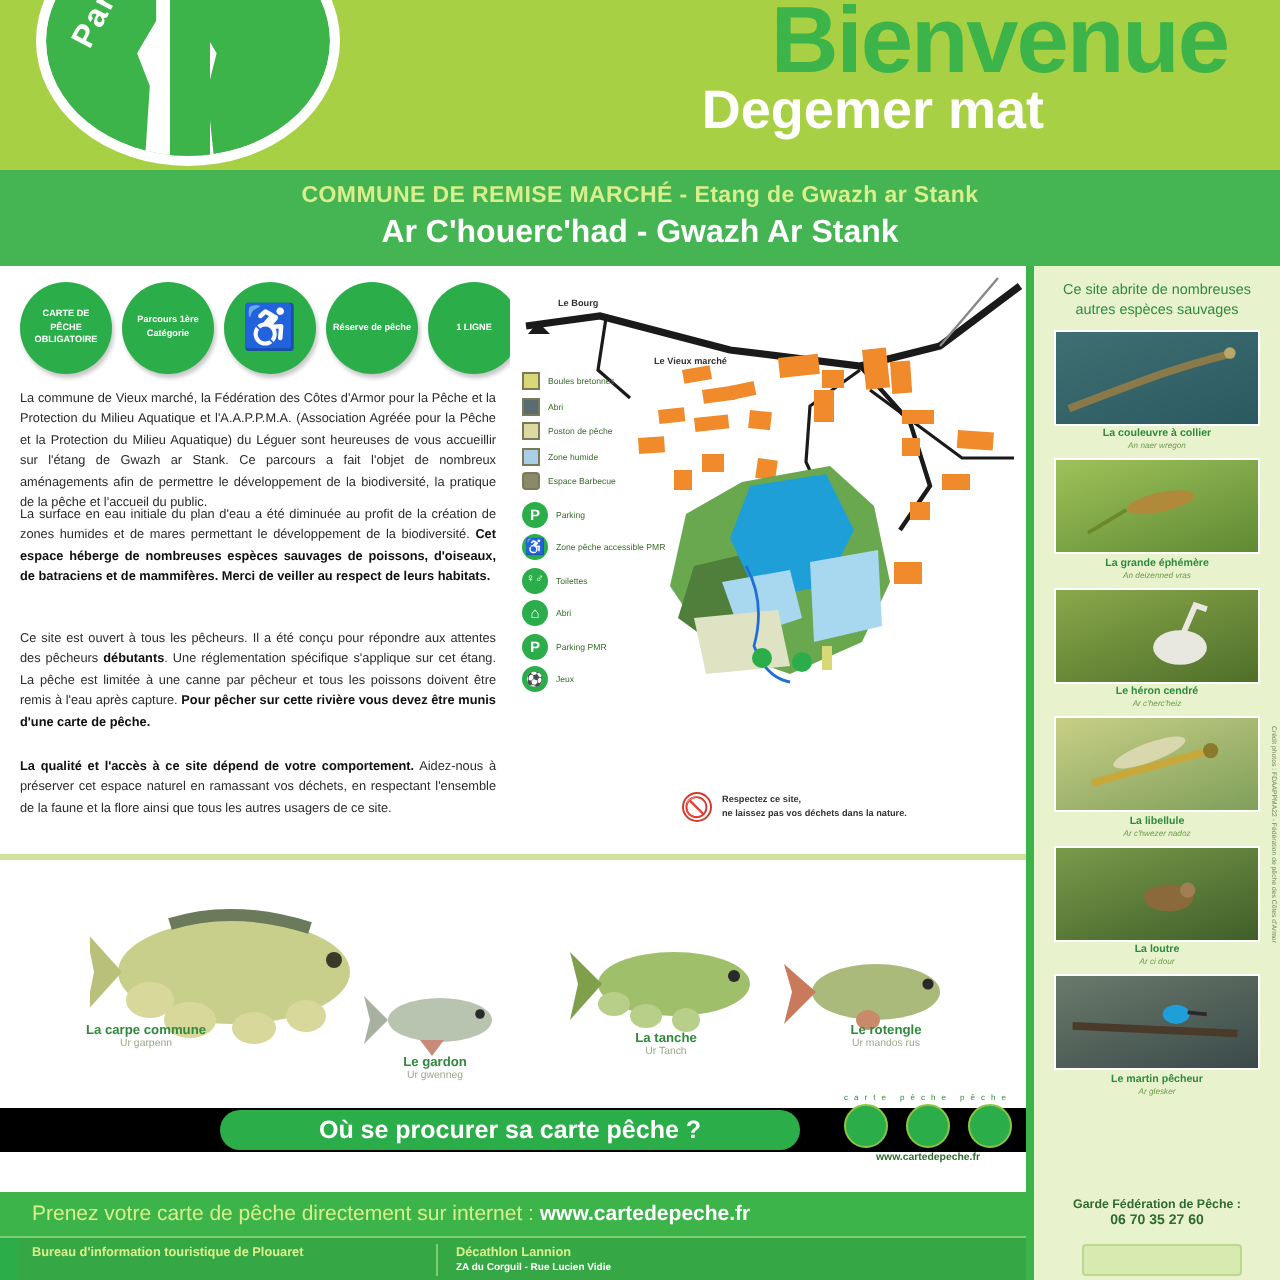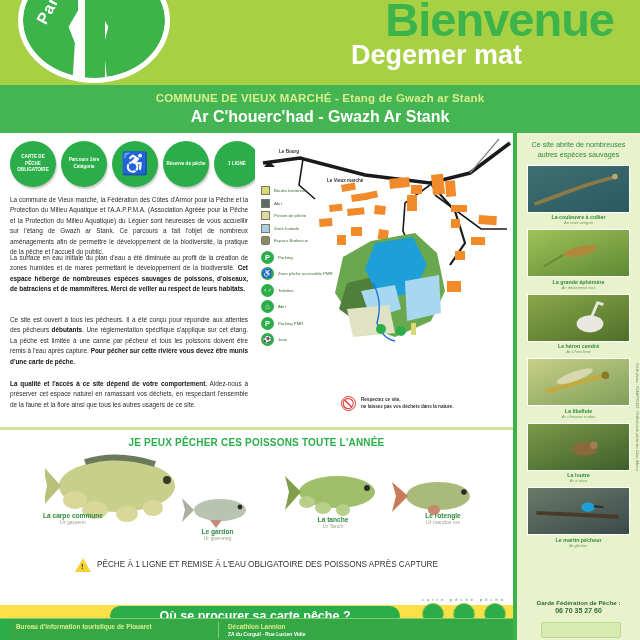--- a/index.html
+++ b/index.html
@@ -167,21 +167,21 @@
     width:0; height:0; border-left:8px solid transparent; border-right:8px solid transparent;
     border-bottom:14px solid #f3d23b; margin-right:6px; position:relative;
   }
   .warn-ico::after {
     content:"!"; position:absolute; left:-2px; top:4px; font-size:8px;
     font-weight:bold; color:#4a4a1a;
   }
   .warn-tx { font-size:8.2px; font-weight:normal; color:#333; }
 
   
-  .cta-wrap { position:absolute; left:0; top:605px; width:513px; height:22px; background:#fde047; }
+  .cta-wrap { position:absolute; left:0; top:554px; width:513px; height:22px; background:#000000; }
   .cta {
     position:absolute; left:110px; top:1px; width:290px; height:20px;
     background:#2bae4a; border-radius:10px;
     display:flex; align-items:center; justify-content:center;
   }
   .cta-tx { font-size:12.5px; font-weight:bold; color:#ffffff; }
   .cdp-logo { position:absolute; left:418px; top:-8px; width:92px; height:40px; }
   .cdp-circ {
     position:absolute; top:6px; width:22px; height:22px; border-radius:50%;
     background:#2bae4a; border:1.5px solid #8ec63f;
@@ -229,21 +229,21 @@
       <div class="logo-inner"></div>
       <div class="logo-shape"></div>
       <div class="logo-shape2"></div>
       <div class="logo-word">Parc</div>
     </div>
     <div class="welcome-fr">Bienvenue</div>
     <div class="welcome-br">Degemer mat</div>
   </div>
 
   <div class="titlebar">
-    <div class="title-fr">COMMUNE DE VIEUX MARCHÉ - Etang de Gwazh ar Stank</div>
+    <div class="title-fr">COMMUNE DE REMISE MARCHÉ - Etang de Gwazh ar Stank</div>
     <div class="title-br">Ar C'houerc'had - Gwazh Ar Stank</div>
   </div>
 
   <div class="body-area">
 
     <div class="leftcol">
       <div class="badges">
         <div class="badge">
           <div class="badge-txt">CARTE DE PÊCHE OBLIGATOIRE</div>
         </div>
@@ -452,21 +452,20 @@
           </svg>
         </div>
         <div class="sp-n">Le martin pêcheur</div>
         <div class="sp-b">Ar glesker</div>
       </div>
     </div>
     <div class="vert-cred">Crédit photos : FDAAPPMA22 - Fédération de pêche des Côtes d'Armor</div>
   </div>
 
   <div class="fish-area">
-    <div class="fish-title">JE PEUX PÊCHER CES POISSONS TOUTE L'ANNÉE</div>
 
     <svg style="position:absolute;left:45px;top:22px" width="140" height="70" viewBox="0 0 140 70">
       <ellipse cx="72" cy="34" rx="58" ry="26" fill="#c8cf8a"></ellipse>
       <path d="M16 34 L-2 14 L2 34 L-2 54 Z" fill="#b8c07a"></path>
       <path d="M40 10 Q72 0 110 12" stroke="#6a7a5a" stroke-width="6" fill="none"></path>
       <ellipse cx="122" cy="28" rx="4" ry="4" fill="#3a3a2a"></ellipse>
       <ellipse cx="50" cy="58" rx="13" ry="9" fill="#d8d89a"></ellipse>
       <ellipse cx="82" cy="62" rx="11" ry="8" fill="#d8d89a"></ellipse>
       <ellipse cx="108" cy="56" rx="10" ry="8" fill="#d8d89a"></ellipse>
       <ellipse cx="30" cy="48" rx="12" ry="9" fill="#d8d89a"></ellipse>
@@ -523,20 +522,25 @@
     </div>
     <div class="cdp-logo">
       <div class="cdp-top">carte   pêche   pêche</div>
       <div class="cdp-circ" style="left:4px"></div>
       <div class="cdp-circ" style="left:35px"></div>
       <div class="cdp-circ" style="left:66px"></div>
       <div class="cdp-url">www.cartedepeche.fr</div>
     </div>
   </div>
 
+  <div class="ftr1">
+    <div class="ftr1-tx">
+      <span>Prenez votre carte de pêche directement sur internet : </span><b>www.cartedepeche.fr</b>
+    </div>
+  </div>
 
   <div class="ftr2">
     <div class="side-green"></div>
     <div class="cell" style="left:16px;width:196px">
       <div class="cell-t">Bureau d'information touristique de Plouaret</div>
       <div class="cell-s"></div>
     </div>
     <div class="vdiv"></div>
     <div class="cell" style="left:228px;width:230px">
       <div class="cell-t">Décathlon Lannion</div>

